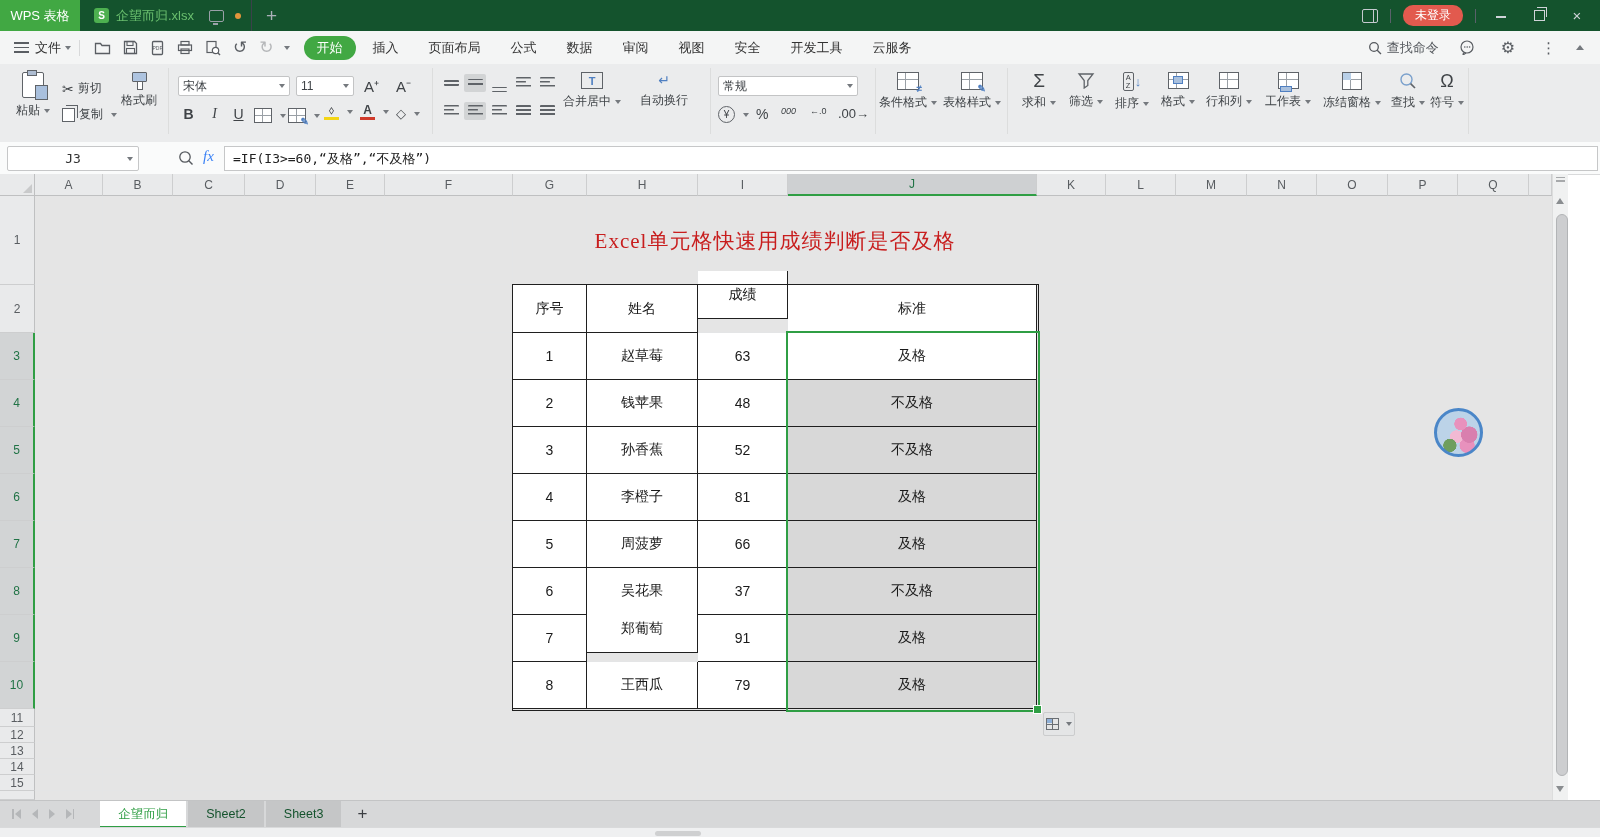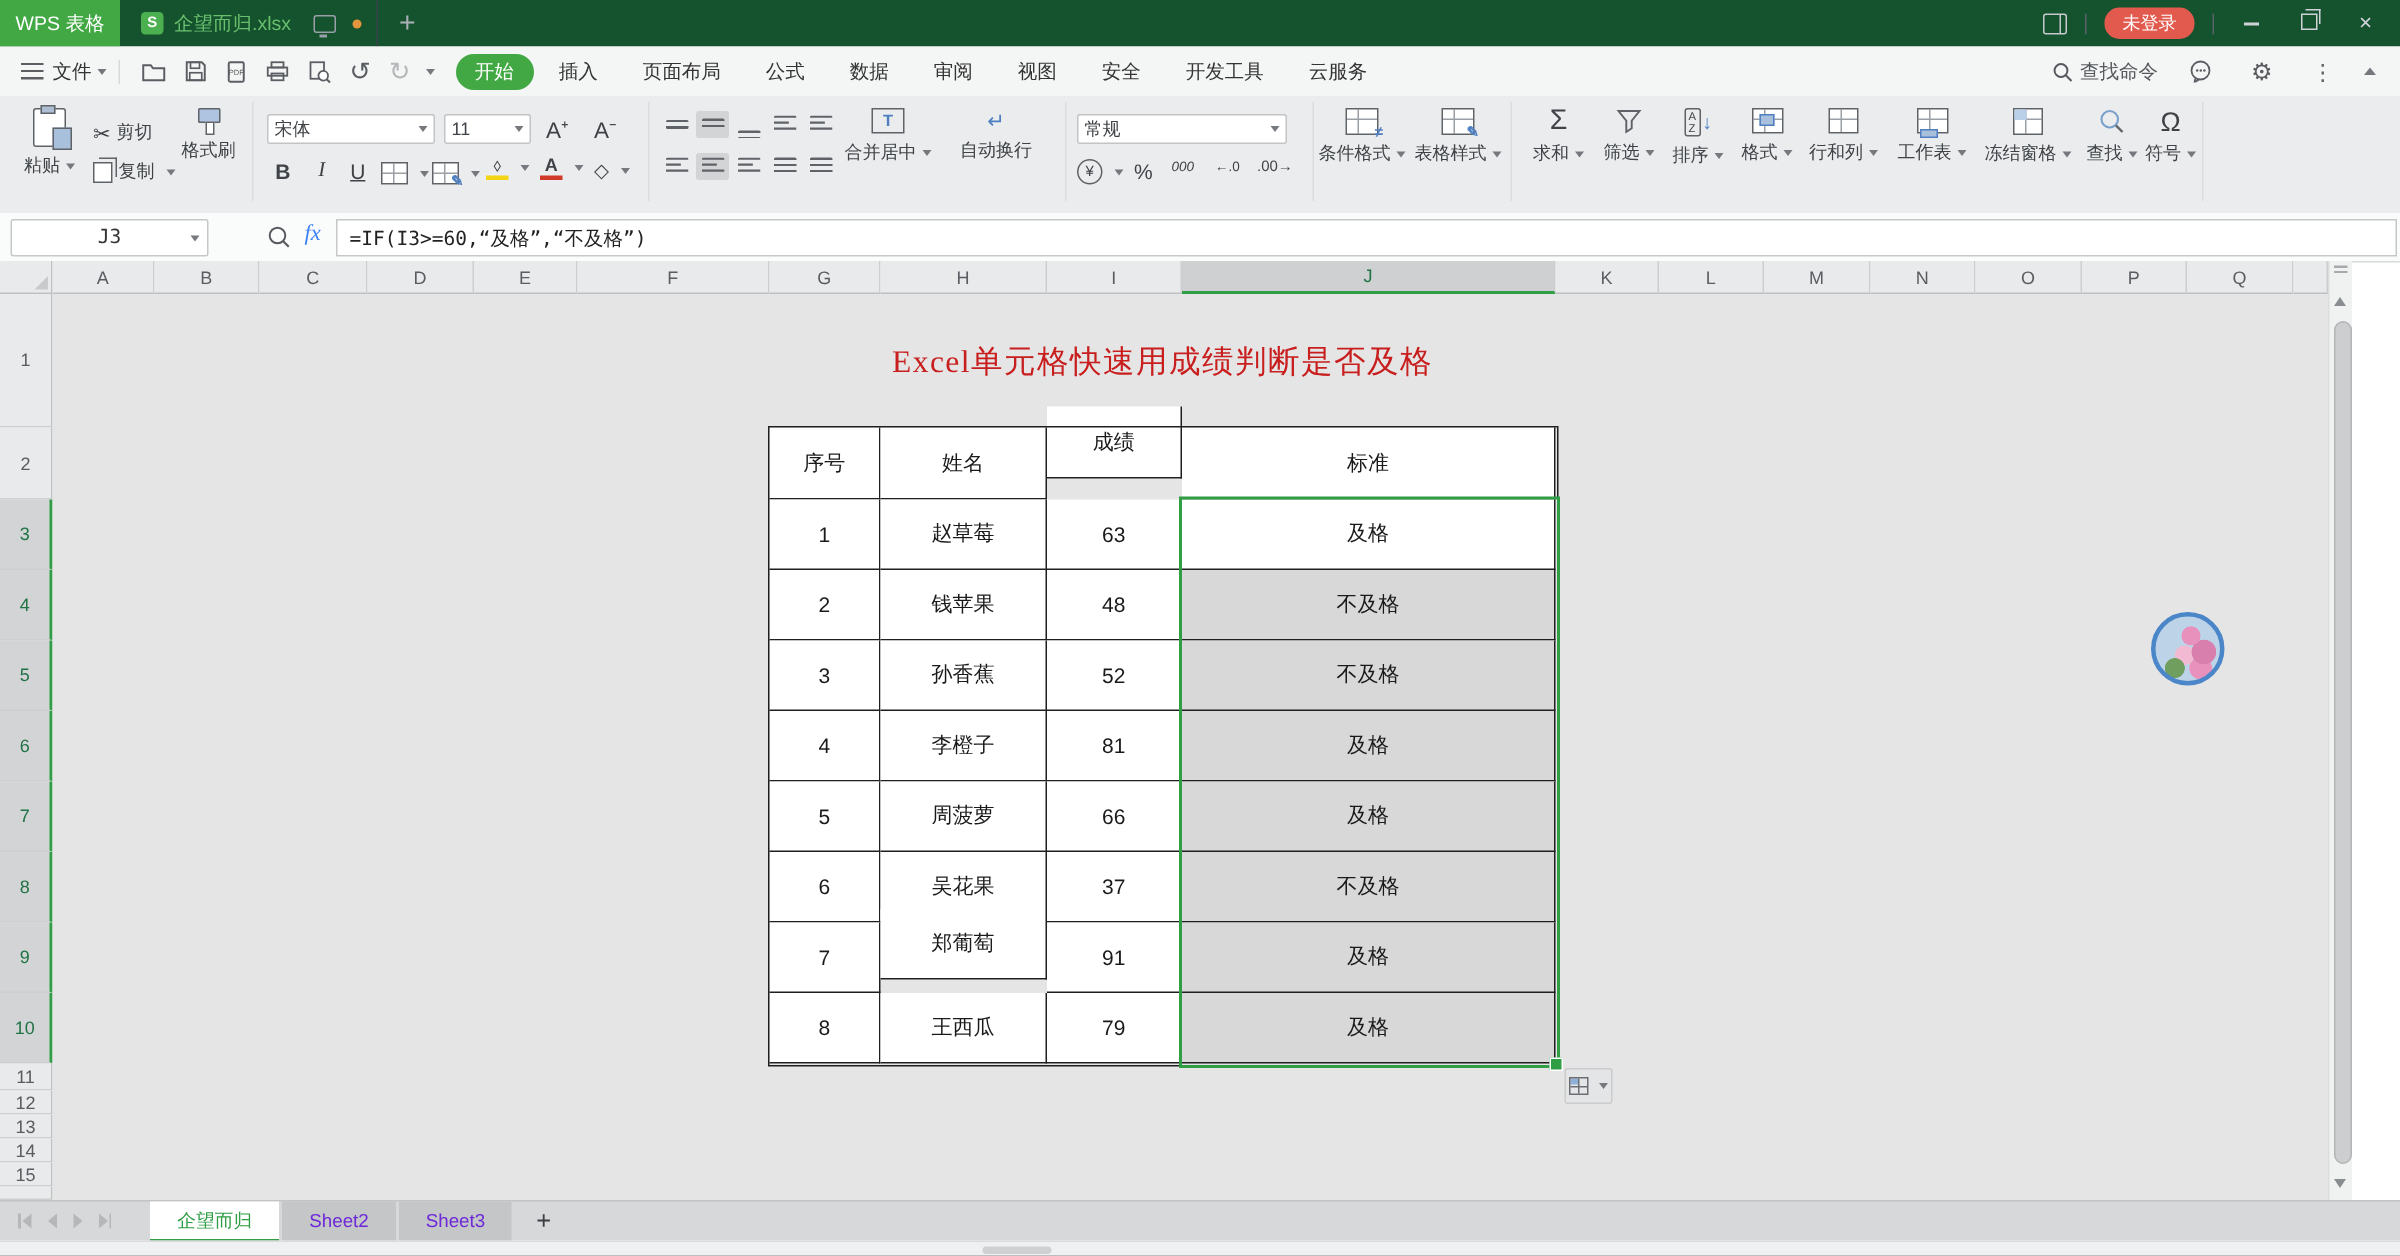--- a/index.html
+++ b/index.html
@@ -117,21 +117,21 @@
   .v-down{top:612px;border-top:6px solid #8a8d90;}
   #vthumb{position:absolute;left:2.5px;top:40px;width:10px;height:560px;background:#cdced0;border:1px solid #b2b4b6;border-radius:6px;}
   #sheetbar{position:absolute;left:0;top:800px;width:1600px;height:27px;background:#d7d8d9;border-top:1px solid #c3c4c5;display:flex;align-items:center;box-sizing:border-box;}
   .nav-arrows{display:flex;align-items:center;gap:11px;padding:0 12px;}
   .na{width:0;height:0;border-top:5px solid transparent;border-bottom:5px solid transparent;}
   .na.left{border-right:6px solid #b5b7b9;}
   .na.right{border-left:6px solid #b5b7b9;}
   .na-bar{width:1.6px;height:10px;background:#b5b7b9;}
   .na-pair{display:flex;align-items:center;gap:1px;}
   #sheet-tabs{display:flex;height:27px;margin-left:14px;}
-  .stab{padding:0 18px;display:flex;align-items:center;font-size:12.5px;background:#c5c6c7;color:#6d28d9;margin-right:2px;position:relative;}
+  .stab{padding:0 18px;display:flex;align-items:center;font-size:12.5px;background:#c5c6c7;color:#14532d;margin-right:2px;position:relative;}
   .stab.active{background:#fff;color:#2f9e44;}
   .stab.active:after{content:"";position:absolute;left:0;right:0;bottom:0;height:2px;background:#2f9e44;}
   .add-sheet{font-size:17px;color:#3b3e42;padding:0 14px;}
   #statusbar{position:absolute;left:0;top:827px;width:1600px;height:10px;background:#eff0f1;border-top:1px solid #d9dadb;box-sizing:border-box;}
   #status-notch{position:absolute;left:655px;top:3px;width:46px;height:5px;background:#cfd0d1;border-radius:3px;}
 </style>
 </head>
 <body>
 
 <div id="app">
@@ -347,21 +347,21 @@
         <span>常规</span>
           <span class="caret"></span>
       </div>
       <span class="rsmall" style="left:8px;top:38px;">
           <span class="yen-circ">¥</span>
           <span class="caret"></span>
         </span>
       <span class="rsmall num-ic" style="left:46px;top:38px;font-size:14px;">%</span>
       <span class="rsmall num-ic" style="left:71px;top:38px;font-size:9px;letter-spacing:0;font-style:italic;">000</span>
       <span class="rsmall num-ic" style="left:100px;top:38px;font-size:9px;">←.0</span>
-      <span class="rsmall num-ic" style="left:128px;top:38px;font-size:10px;">.00→</span>
+      <span class="rsmall num-ic" style="left:128px;top:38px;font-size:13px;">.00→</span>
     </div>
 
     <div class="rgroup" style="left:875px;width:132px;">
       <div class="big-btn" style="left:2px;width:62px;">
         <span class="gicon" style="width:20px;height:16px;">
             <span class="gmark">≠</span>
           </span>
         <span class="lab"><span>条件格式</span><span class="caret"></span></span>
       </div>
       <div class="big-btn" style="left:66px;width:62px;">

